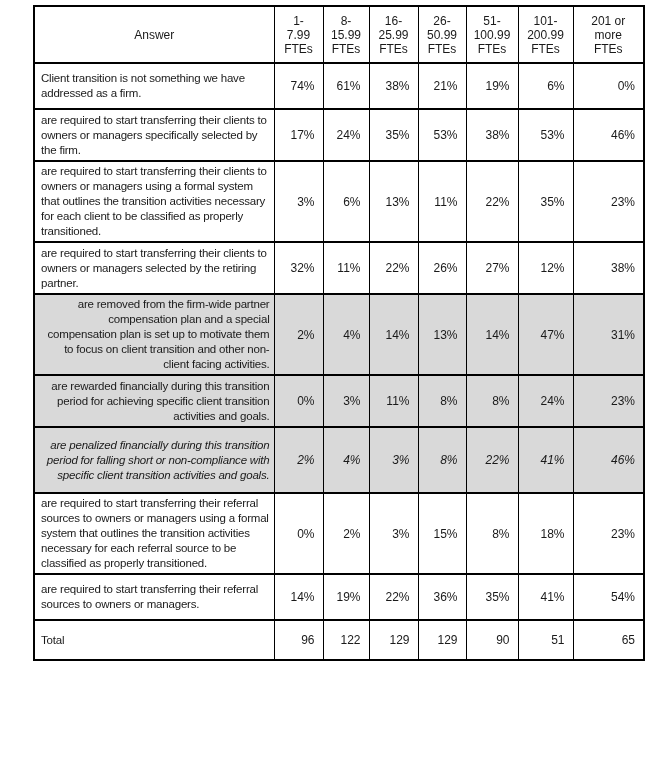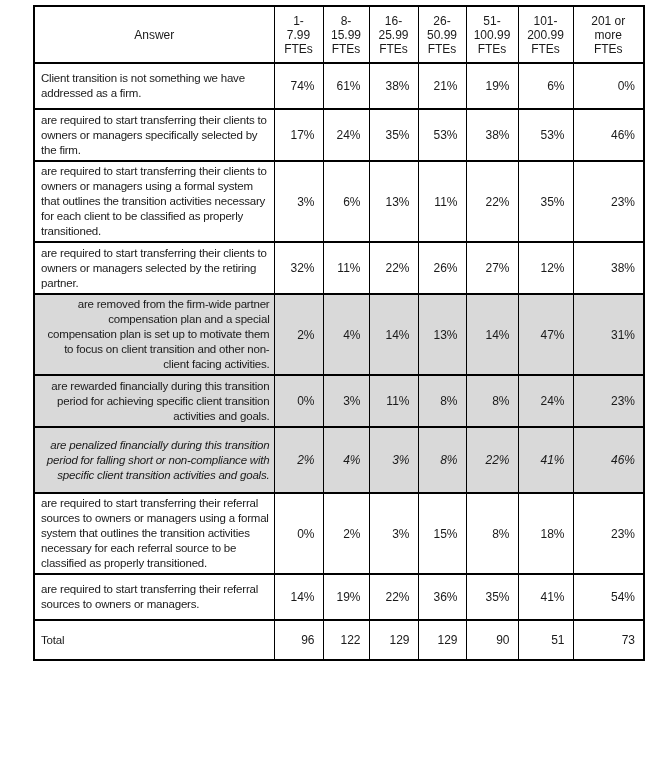--- a/index.html
+++ b/index.html
@@ -189,17 +189,17 @@
         <td class="val">54%</td>
       </tr>
       <tr class="rh24">
         <td class="answer">Total</td>
         <td class="val">96</td>
         <td class="val">122</td>
         <td class="val">129</td>
         <td class="val">129</td>
         <td class="val">90</td>
         <td class="val">51</td>
-        <td class="val">73</td>
+        <td class="val">65</td>
       </tr>
     </tbody>
   </table>
 </div>
 
 </body></html>

